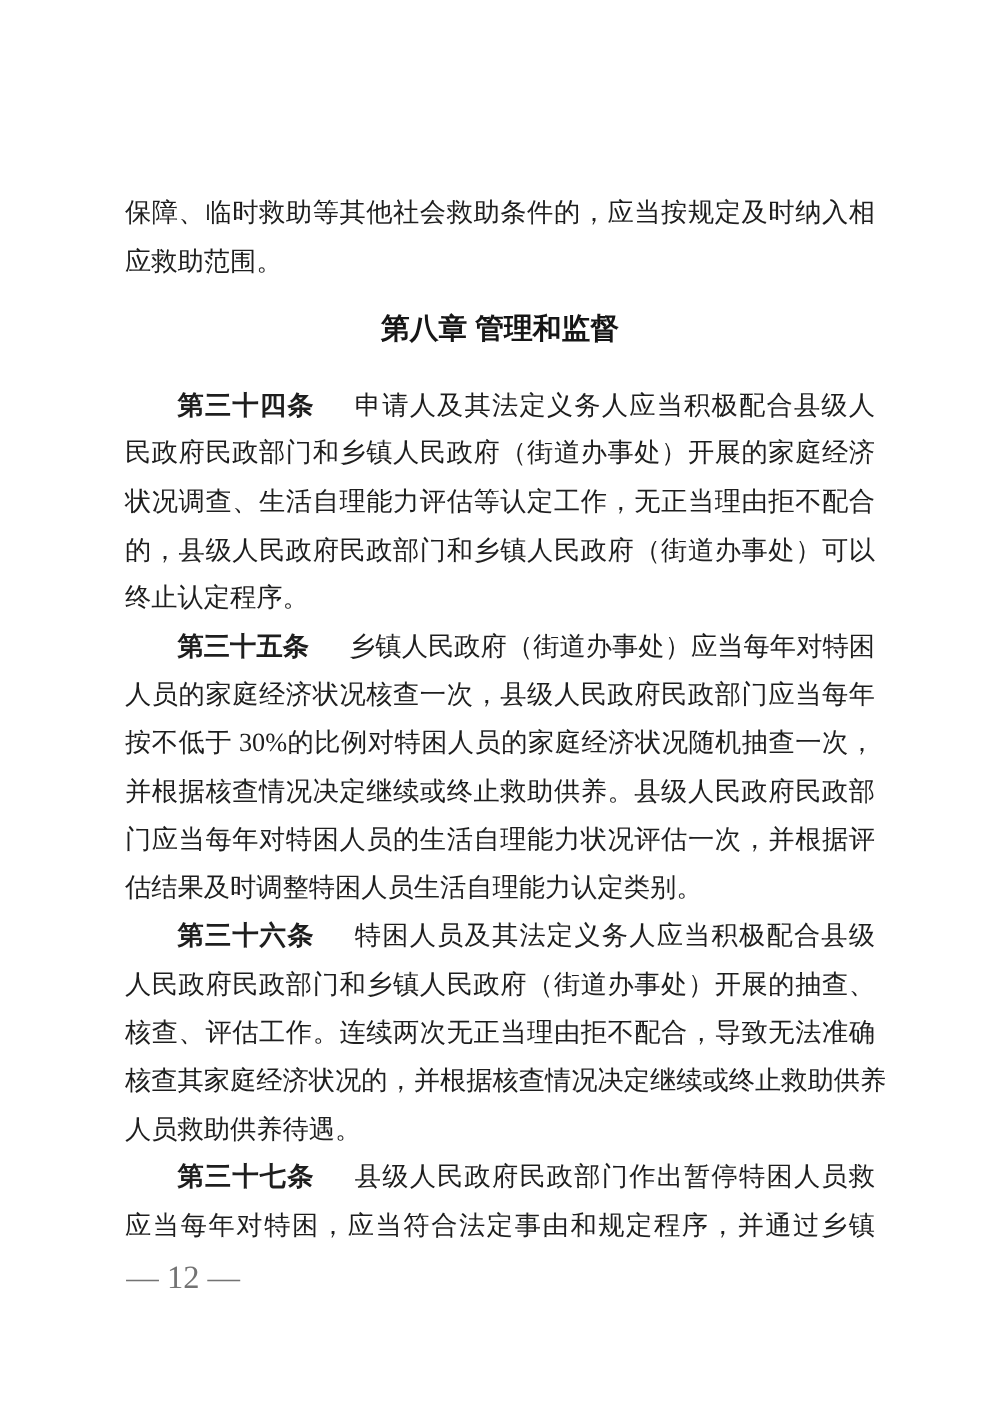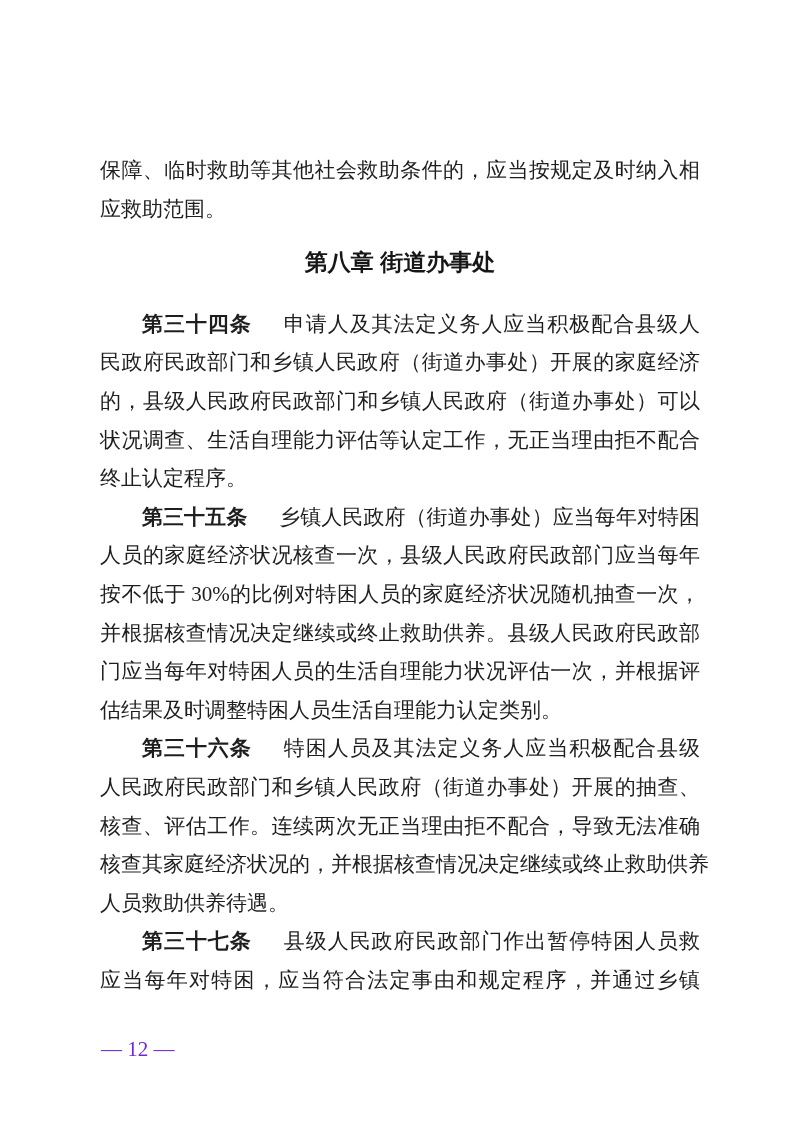--- a/index.html
+++ b/index.html
@@ -47,41 +47,41 @@
     line-height: 38.6px;
     text-align: center;
     font-family: "Liberation Sans", "DejaVu Sans", sans-serif;
     font-weight: 700;
     font-size: 23px;
     color: #161616;
   }
   .footer {
     position: absolute;
     left: 101px;
-    top: 1036px;
-    font-size: 21px;
+    top: 1009px;
+    font-size: 26px;
     line-height: 26px;
-    color: #6d28d9;
+    color: #737373;
   }
 </style>
 </head>
 <body>
 
 <div class="page">
   <div class="textcol">
 
     <div class="line">保障、临时救助等其他社会救助条件的，应当按规定及时纳入相</div>
     <div class="line end">应救助范围。</div>
 
-    <div class="chapter">第八章 街道办事处</div>
+    <div class="chapter">第八章 管理和监督</div>
 
     <div class="line lead-line"><span class="lead">第三十四条</span><span>申请人及其法定义务人应当积极配合县级人</span></div>
     <div class="line">民政府民政部门和乡镇人民政府（街道办事处）开展的家庭经济</div>
+    <div class="line">状况调查、生活自理能力评估等认定工作，无正当理由拒不配合</div>
     <div class="line">的，县级人民政府民政部门和乡镇人民政府（街道办事处）可以</div>
-    <div class="line">状况调查、生活自理能力评估等认定工作，无正当理由拒不配合</div>
     <div class="line end">终止认定程序。</div>
 
     <div class="line lead-line"><span class="lead">第三十五条</span><span>乡镇人民政府（街道办事处）应当每年对特困</span></div>
     <div class="line">人员的家庭经济状况核查一次，县级人民政府民政部门应当每年</div>
     <div class="line">按不低于 30%的比例对特困人员的家庭经济状况随机抽查一次，</div>
     <div class="line">并根据核查情况决定继续或终止救助供养。县级人民政府民政部</div>
     <div class="line">门应当每年对特困人员的生活自理能力状况评估一次，并根据评</div>
     <div class="line end">估结果及时调整特困人员生活自理能力认定类别。</div>
 
     <div class="line lead-line"><span class="lead">第三十六条</span><span>特困人员及其法定义务人应当积极配合县级</span></div>

